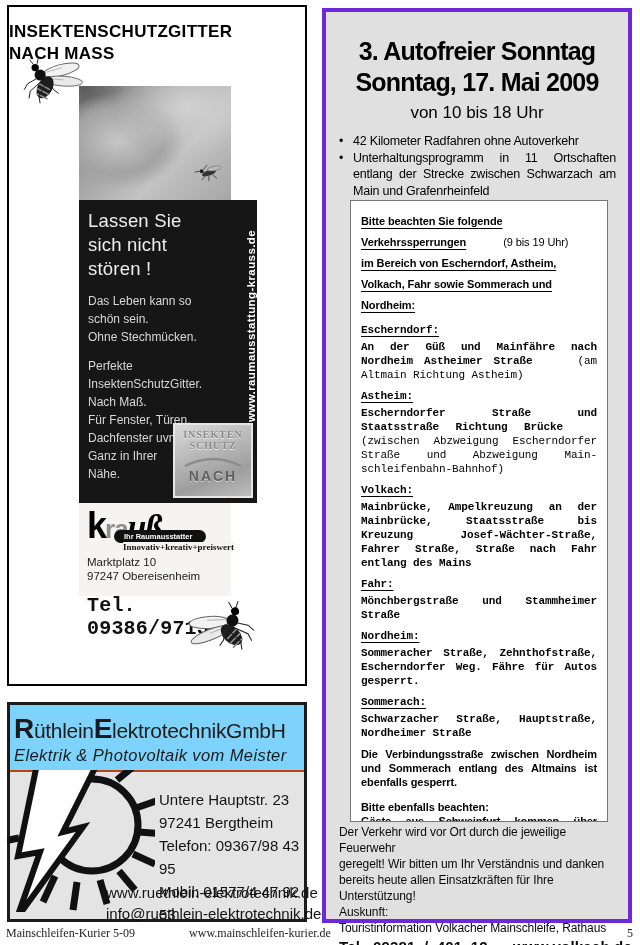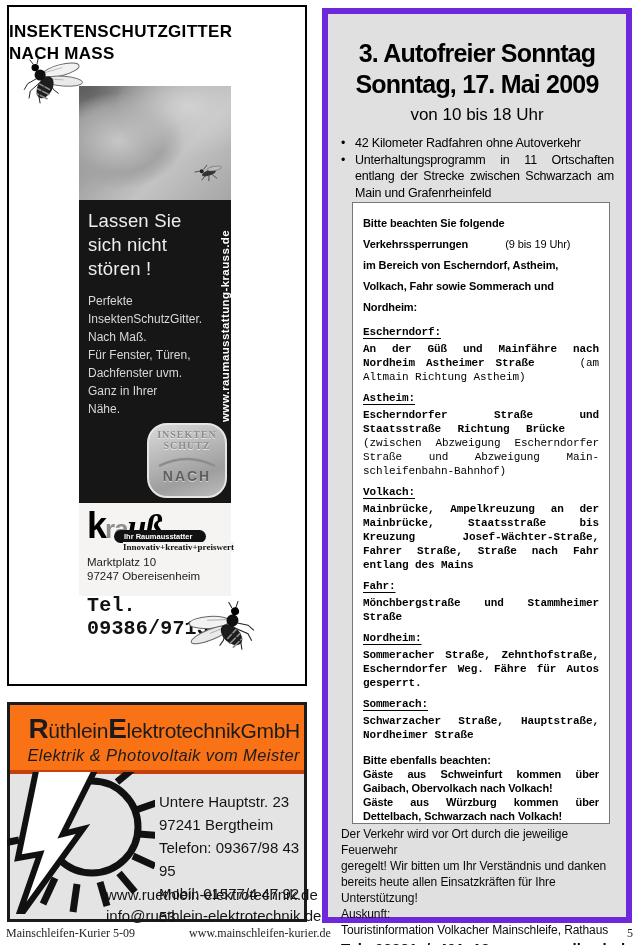--- a/index.html
+++ b/index.html
@@ -19,27 +19,27 @@
   #fly2{left:176px;top:588px;width:80px;height:74px;transform:scaleX(-1) rotate(18deg);}
   .photo{position:absolute;left:70px;top:79px;width:152px;height:114px;
        background-color:#9a9a9a;
        background-image:
          radial-gradient(ellipse 120px 80px at 72% 18%, #d2d2d2 0%, rgba(0,0,0,0) 62%),
          radial-gradient(ellipse 85px 62px at 26% 48%, #c6c6c6 0%, #a3a3a3 52%, rgba(0,0,0,0) 78%),
          radial-gradient(ellipse 55px 38px at 42% 40%, #858585 0%, rgba(0,0,0,0) 72%),
          radial-gradient(ellipse 70px 50px at 2% 2%, #5d5d5d 0%, rgba(0,0,0,0) 60%),
          linear-gradient(135deg, #707070 0%, #9d9d9d 32%, #c3c3c3 64%, #a6a6a6 100%);}
   .mosq{position:absolute;right:8px;bottom:18px;width:30px;height:18px;}
-  .blackbox{position:absolute;left:70px;top:193px;width:152px;height:303px;
+  .blackbox{position:absolute;left:70px;top:193px;width:178px;height:303px;
        background:#161616;box-sizing:border-box;padding:9px 16px 6px 9px;}
   .bb-headline{font-size:18.5px;line-height:24px;color:#ededed;letter-spacing:.2px;}
   .bb-p{font-size:12px;line-height:18px;color:#d8d8d8;margin-top:11px;}
   .vurl{position:absolute;top:30px;right:0px;color:#fff;font-weight:bold;font-size:11.5px;
        letter-spacing:.4px;writing-mode:vertical-rl;transform:rotate(180deg);}
-  .badge{position:absolute;right:4px;bottom:5px;width:80px;height:75px;border-radius:20px;
+  .badge{position:absolute;right:4px;bottom:5px;width:80px;height:75px;border-radius:0;
        background:linear-gradient(160deg,#d9d9d9,#9e9e9e 70%,#bdbdbd);border:2px solid #e6e6e6;
        box-sizing:border-box;text-align:center;overflow:hidden;}
   .badge-top{font-family:"Liberation Serif",serif;font-weight:bold;font-size:10px;line-height:11px;
        color:#8b8b8b;text-shadow:0 1px 0 #eee;margin-top:4px;letter-spacing:1px;}
   .badge-arc{display:block;margin:1px auto 0;}
   .badge-brand{font-size:14px;font-weight:bold;color:#5f5f5f;letter-spacing:2px;
        text-shadow:0 1px 0 #d8d8d8;}
   .krauss{position:absolute;left:70px;top:496px;width:152px;height:93px;background:#f5f4f2;
        box-sizing:border-box;padding:2px 8px;}
   .klogo{position:relative;height:46px;}
@@ -49,48 +49,48 @@
   .kpill{position:absolute;left:27px;top:25px;background:#111;color:#fff;border-radius:9px;
        font-size:7.5px;padding:2px 14px 2px 10px;white-space:nowrap;font-weight:bold;}
   .ktag{position:absolute;left:36px;top:37px;background:#f5f4f2;color:#111;
        font-family:"Liberation Serif",serif;font-weight:bold;font-size:9px;white-space:nowrap;}
   .kaddr{font-size:11.5px;line-height:13.5px;margin-top:5px;color:#222;}
   .kphone{font-size:20px;font-weight:bold;letter-spacing:.2px;margin-top:11px;color:#111;font-family:Liberation Mono, monospace;}
 
   
   #ad2{position:absolute;left:7px;top:702px;width:300px;height:220px;
        border:3px solid #1b1b1b;box-sizing:border-box;background:#e4e4e4;}
-  .ad2-head{background:#f97316;border-bottom:4px solid #c2410c;text-align:right;
+  .ad2-head{background:#7dd3fc;border-bottom:2px solid #c2410c;text-align:left;
        padding:8px 4px 5px;}
   .ad2-name{font-size:21px;letter-spacing:-.3px;color:#1b1b1b;white-space:nowrap;}
   .ad2-name b{font-size:28px;font-weight:bold;}
   .ad2-sub{font-style:italic;font-size:16.5px;letter-spacing:.4px;margin-top:1px;color:#1b1b1b;}
   .ad2-body{position:relative;height:142px;text-decoration:underline;}
   .ad2-addr{position:absolute;left:149px;top:16px;font-size:15px;line-height:23px;color:#141414;}
   .ad2-web{position:absolute;left:96px;top:110px;font-size:15px;line-height:21px;color:#141414;white-space:nowrap;}
   #boltlogo{position:absolute;left:-3px;top:-2px;}
 
   
   #panel{position:absolute;left:322px;top:8px;width:310px;height:915px;
-       border:6px solid #6d28d9;box-sizing:border-box;background:#e0e0e0;}
+       border:4px solid #6d28d9;box-sizing:border-box;background:#e0e0e0;}
   .p-title{ text-align:center;font-weight:bold;font-size:25px;line-height:31px;
        letter-spacing:-.8px;}
   .p-title.first{margin-top:24px;}
   .p-time{text-align:center;font-size:17px;margin-top:5px;}
   .p-bullets{margin:10px 12px 0 13px;font-size:12.5px;line-height:16.5px;
        letter-spacing:-.2px;text-align:justify;}
   .bullet{display:flex;}
   .bullet .dot{width:14px;flex:0 0 14px;}
   .bullet .btxt{flex:1;}
 
   .notice{position:absolute;left:24px;top:188px;width:258px;height:622px;background:#fff;
        border:1px solid #777;box-sizing:border-box;padding:10px 10px;overflow:hidden;
        font-size:11px;font-weight:bold;line-height:14px;letter-spacing:-.1px;}
   .iline{line-height:21px;}
-  .iline .rb{text-underline-offset:3px;text-decoration-thickness:1px;text-align:center;}
+  .iline .rb{text-decoration:underline;text-underline-offset:3px;text-decoration-thickness:1px;text-align:center;}
   .rn{font-weight:normal;padding-left:34px;}
   .sec{margin-top:7px;font-family:Liberation Mono, monospace;}
   .sechead{margin-bottom:3px;}
   .sechead span{text-decoration:underline;text-underline-offset:3px;}
   .secbody{margin:0;text-align:justify;}
   .extra{margin-top:7px;text-align:justify;}
   .also{margin-top:11px;}
   .also p{margin:0;text-align:justify;}
 
   .p-outro{position:absolute;left:13px;top:812px;width:282px;font-size:12px;
@@ -140,20 +140,23 @@
   <div class="photo">
     <svg class="mosq" viewBox="0 0 30 20">
         <use href="#mosqshape"></use>
       </svg>
   </div>
 
   <div class="blackbox">
     <div class="bb-headline pre">Lassen Sie
 sich nicht
 stören !</div>
+    <div class="bb-p pre">Das Leben kann so
+schön sein.
+Ohne Stechmücken.</div>
     <div class="bb-p pre">Perfekte
 InsektenSchutzGitter.
 Nach Maß.
 Für Fenster, Türen,
 Dachfenster uvm.
 Ganz in Ihrer
 Nähe.</div>
     <div class="vurl">www.raumausstattung-krauss.de</div>
     <div class="badge">
       <div class="badge-top">
@@ -264,20 +267,21 @@
         </div>
         <div class="sec">
           <div class="sechead"><span>Nordheim:</span></div>
           <p class="secbody"><span class="rb">Sommeracher Straße, Zehnthofstraße, Escherndorfer Weg. Fähre für Autos gesperrt.</span></p>
         </div>
         <div class="sec">
           <div class="sechead"><span>Sommerach:</span></div>
           <p class="secbody"><span class="rb">Schwarzacher Straße, Hauptstraße, Nordheimer Straße</span></p>
         </div>
       </div>
+    <p class="extra">Die Verbindungsstraße zwischen Nordheim und Sommerach entlang des Altmains ist ebenfalls gesperrt.</p>
     <div class="also" id="also">
         <p>Bitte ebenfalls beachten:</p>
         <p>Gäste aus Schweinfurt kommen über Gaibach, Obervolkach nach Volkach!</p>
         <p>Gäste aus Würzburg kommen über Dettelbach, Schwarzach nach Volkach!</p>
       </div>
   </div>
 
   <div class="p-outro">
     <div class="pre">Der Verkehr wird vor Ort durch die jeweilige Feuerwehr
 geregelt! Wir bitten um Ihr Verständnis und danken

